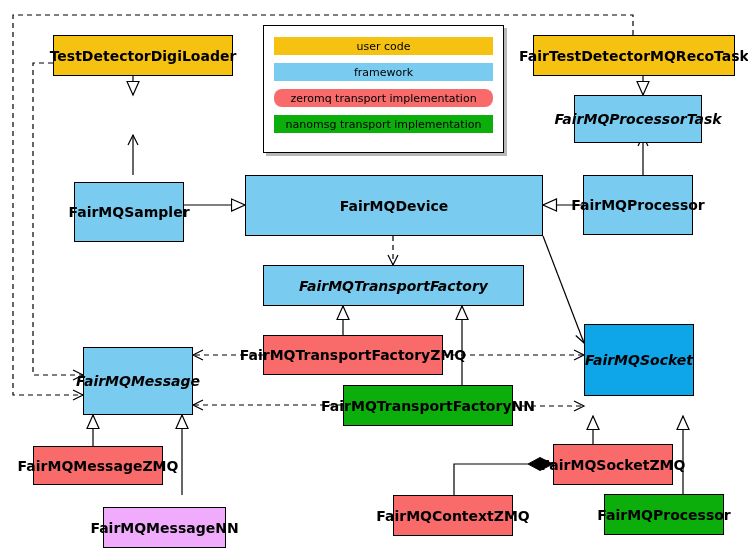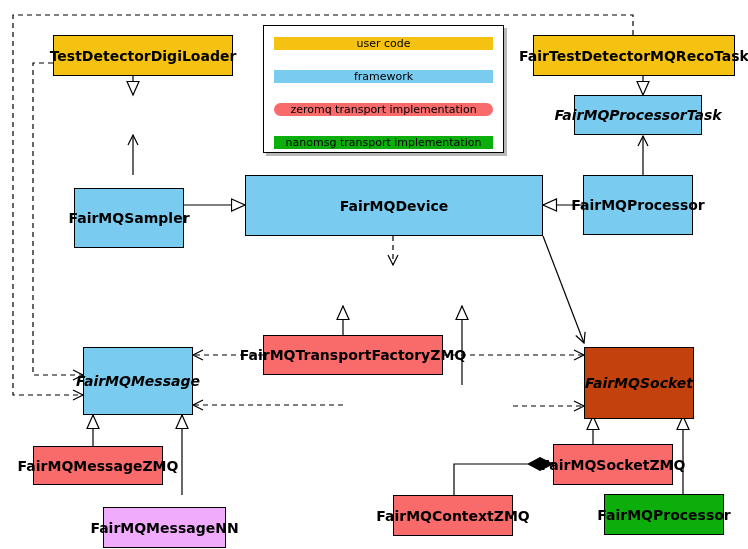--- a/index.html
+++ b/index.html
@@ -14,21 +14,21 @@
     position:absolute; box-sizing:border-box; border:1px solid #000;
     display:flex; align-items:center; justify-content:center;
     font-size:14px; font-weight:bold; color:#000; white-space:nowrap;
     text-align:center;
   }
   .node.abstract { font-style:italic; }
   .legend {
     position:absolute; left:263px; top:25px; width:241px; height:128px;
     box-sizing:border-box; background:#fff; border:1px solid #000;
     box-shadow:3px 3px 0 rgba(0,0,0,0.28);
-    display:flex; flex-direction:column; gap:20px; padding:11px 10px 9px 10px;
+    display:flex; flex-direction:column; gap:8px; padding:11px 10px 9px 10px;
   }
   .legend .bar {
     height:18px; display:flex; align-items:center; justify-content:center;
     font-size:11px; color:#000;
   }
 </style>
 </head>
 <body>
 
 <div class="stage">
@@ -73,30 +73,32 @@
   <div class="legend">
     <div class="bar" style="background-color: rgb(245, 194, 17);">user code</div>
     <div class="bar" style="background-color: rgb(121, 203, 239);">framework</div>
     <div class="bar" style="background-color: rgb(249, 107, 107); border-radius: 8px;">zeromq transport implementation</div>
     <div class="bar" style="background-color: rgb(11, 174, 11);">nanomsg transport implementation</div>
   </div>
 
   <div class="node" style="left: 53px; top: 35px; width: 180px; height: 41px; background-color: rgb(245, 194, 17);">TestDetectorDigiLoader</div>
   <div class="node" style="left: 533px; top: 35px; width: 202px; height: 41px; background-color: rgb(245, 194, 17);">FairTestDetectorMQRecoTask</div>
 
-  <div class="node abstract" style="left: 574px; top: 95px; width: 128px; height: 40px; background-color: rgb(121, 203, 239);">FairMQProcessorTask</div>
+  <div class="node abstract" style="left: 574px; top: 95px; width: 128px; height: 48px; background-color: rgb(121, 203, 239);">FairMQProcessorTask</div>
 
-  <div class="node" style="left: 74px; top: 188px; width: 110px; height: 60px; background-color: rgb(121, 203, 239);">FairMQSampler</div>
+  <div class="node" style="left: 74px; top: 182px; width: 110px; height: 60px; background-color: rgb(121, 203, 239);">FairMQSampler</div>
   <div class="node" style="left: 245px; top: 175px; width: 298px; height: 61px; background-color: rgb(121, 203, 239);">FairMQDevice</div>
   <div class="node" style="left: 583px; top: 175px; width: 110px; height: 60px; background-color: rgb(121, 203, 239);">FairMQProcessor</div>
 
+  <div class="node abstract" style="left: 263px; top: 265px; width: 261px; height: 41px; background-color: rgb(121, 203, 239);">FairMQTransportFactory</div>
   <div class="node" style="left: 263px; top: 335px; width: 180px; height: 40px; background-color: rgb(249, 107, 107);">FairMQTransportFactoryZMQ</div>
+  <div class="node" style="left: 343px; top: 385px; width: 170px; height: 41px; background-color: rgb(11, 174, 11);">FairMQTransportFactoryNN</div>
 
   <div class="node abstract" style="left: 83px; top: 347px; width: 110px; height: 68px; background-color: rgb(121, 203, 239);">FairMQMessage</div>
-  <div class="node abstract" style="left: 584px; top: 347px; width: 110px; height: 72px; background-color: #c2410c;">FairMQSocket</div>
+  <div class="node abstract" style="left: 584px; top: 324px; width: 110px; height: 72px; background-color: #0ea5e9;">FairMQSocket</div>
 
   <div class="node" style="left: 33px; top: 446px; width: 130px; height: 39px; background-color: rgb(249, 107, 107); text-align: center;">FairMQMessageZMQ</div>
   <div class="node" style="left: 103px; top: 507px; width: 123px; height: 41px; background-color: #f0abfc;">FairMQMessageNN</div>
 
   <div class="node" style="left: 553px; top: 444px; width: 120px; height: 41px; background-color: rgb(249, 107, 107);">FairMQSocketZMQ</div>
   <div class="node" style="left: 604px; top: 494px; width: 120px; height: 41px; background-color: rgb(11, 174, 11);">FairMQProcessor</div>
   <div class="node" style="left: 393px; top: 495px; width: 120px; height: 41px; background-color: rgb(249, 107, 107);">FairMQContextZMQ</div>
 
 </div>
 

